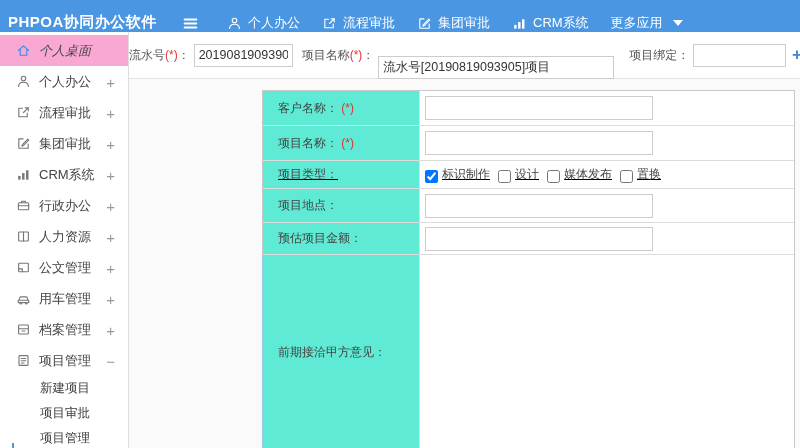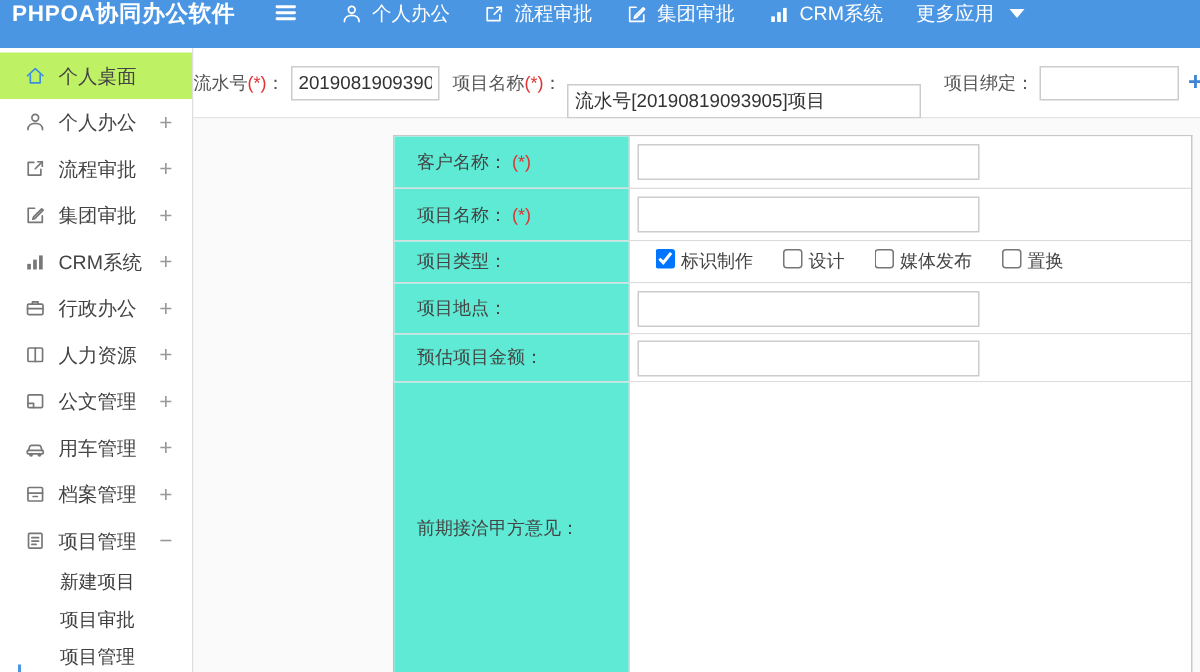--- a/index.html
+++ b/index.html
@@ -1,31 +1,31 @@
 <!DOCTYPE html>
 <html><head>
 <meta charset="utf-8">
 <style>
   * { margin:0; padding:0; box-sizing:border-box; }
   html,body { width:800px; height:448px; overflow:hidden; }
   body { font-family:"Liberation Sans","DejaVu Sans",sans-serif; background:#fff; position:relative; }
 
   
-  .header { position:absolute; left:0; top:0; width:800px; height:32px; background:#4b96e3; display:flex; align-items:flex-start; color:#fff; }
+  .header { position:absolute; left:0; top:0; width:800px; height:32px; background:#4b96e3; display:flex; align-items:flex-end; color:#fff; }
   .logo { width:150px; padding-left:8px; font-size:15px; font-weight:bold; letter-spacing:.5px; white-space:nowrap; }
   .hamburger { margin-left:32px; cursor:pointer; display:flex; align-items:center; }
   .top-nav { display:flex; align-items:center; margin-left:28px; }
   .nav-item { display:flex; align-items:center; margin-right:22px; font-size:13px; cursor:pointer; white-space:nowrap; }
   .nav-item svg { margin-right:6px; }
   .caret { width:0; height:0; border-left:5px solid transparent; border-right:5px solid transparent; border-top:6px solid #fff; margin-left:10px; display:inline-block; }
 
   
   .sidebar { position:absolute; left:0; top:32px; width:129px; bottom:0; background:#fff; border-right:1px solid #ddd; padding-top:3px; }
   .side-item { height:31px; display:flex; align-items:center; padding-left:16px; font-size:13px; color:#444; position:relative; cursor:pointer; }
-  .side-item.active { background:#bef264; }
+  .side-item.active { background:#f9a8d4;font-style:italic; }
   .side-item svg { margin-right:8px; flex:0 0 auto; }
   .expander { position:absolute; right:13px; top:50%; transform:translateY(-50%); color:#999; font-size:15px; font-weight:400; }
   .sub-item { height:25px; display:flex; align-items:center; padding-left:40px; font-size:12.5px; color:#404040; cursor:pointer; }
   .submenu-indicator { position:absolute; left:12px; bottom:0; width:2px; height:5px; background:#4b96e3; }
 
   
   .topbar { position:absolute; left:129px; top:32px; right:0; height:47px; background:#fff; border-bottom:1px solid #e2e2e2; display:flex; align-items:center; font-size:12px; color:#555; }
   .tb-group { display:flex; align-items:center; white-space:nowrap; }
   .tb-input { height:23px; border:1px solid #ccc; font-size:12.5px; color:#333; padding:0 4px; margin-left:4px; font-family:inherit; }
   .req { color:#e03434; }
@@ -33,21 +33,21 @@
 
   
   .main { position:absolute; left:129px; top:79px; right:0; bottom:0; background:#fafafa; }
   .ftable { position:absolute; left:133px; top:11px; width:533px; bottom:-1px; background:#fff; border:1px solid #c8c8c8; border-bottom:none; display:flex; flex-direction:column; }
   .section-header { height:30px; flex:0 0 30px; background:#e9e9e9; border-bottom:1px solid #cfcfcf; display:flex; align-items:center; padding-left:18px; font-size:12px; font-weight:bold; color:#333; }
   .frow { display:flex; border-bottom:1px solid #dcdcdc; background:#fff; }
   .lcell { width:157px; flex:0 0 157px; background:#5eead4; border-right:1px solid #dcdcdc; display:flex; align-items:center; padding-left:15px; font-size:12px; color:#444; }
   .fcell { flex:1; display:flex; align-items:center; padding-left:5px; background:#fff; }
   .fi { width:228px; height:24px; border:1px solid #ccc; font-size:12px; padding:0 4px; font-family:inherit; }
   .cb-group { display:flex; align-items:center; font-size:12px; color:#444; }
-  .cb-group label { display:flex; align-items:flex-start; margin-right:8px; cursor:pointer;margin-left:12px; }
+  .cb-group label { display:flex; align-items:flex-end; margin-right:8px; cursor:pointer; }
   .cb-group input { margin-right:4px; width:13px; height:13px; }
   .row-tall { flex:1; border-left:1px solid #9dc3e6; margin-left:-1px; border-bottom:none; }
   .row-tall .lcell { align-items:center; }
   .ta { width:100%; height:100%; border:none; outline:none; resize:none; background:#fff; font-family:inherit; }
 </style>
 </head>
 <body>
 
 <div class="header">
   <div class="logo">PHPOA协同办公软件</div>
@@ -221,21 +221,21 @@
         </div>
     </div>
 
     <div class="frow" style="height:35px; flex:0 0 35px;">
       <div class="lcell"><span>项目名称：</span>&nbsp;<span class="req">(*)</span></div>
       <div class="fcell">
           <input class="fi" style="">
         </div>
     </div>
 
-    <div class="frow" style="height:28px; flex:0 0 28px;">
+    <div class="frow" style="height:28px; flex:0 0 28px;text-decoration:underline;">
       <div class="lcell">
           <span>项目类型：</span>
         </div>
       <div class="fcell">
         <div class="cb-group">
           <label>
               <input type="checkbox" checked="" style="">
               <span>标识制作</span>
             </label>
           <label>

